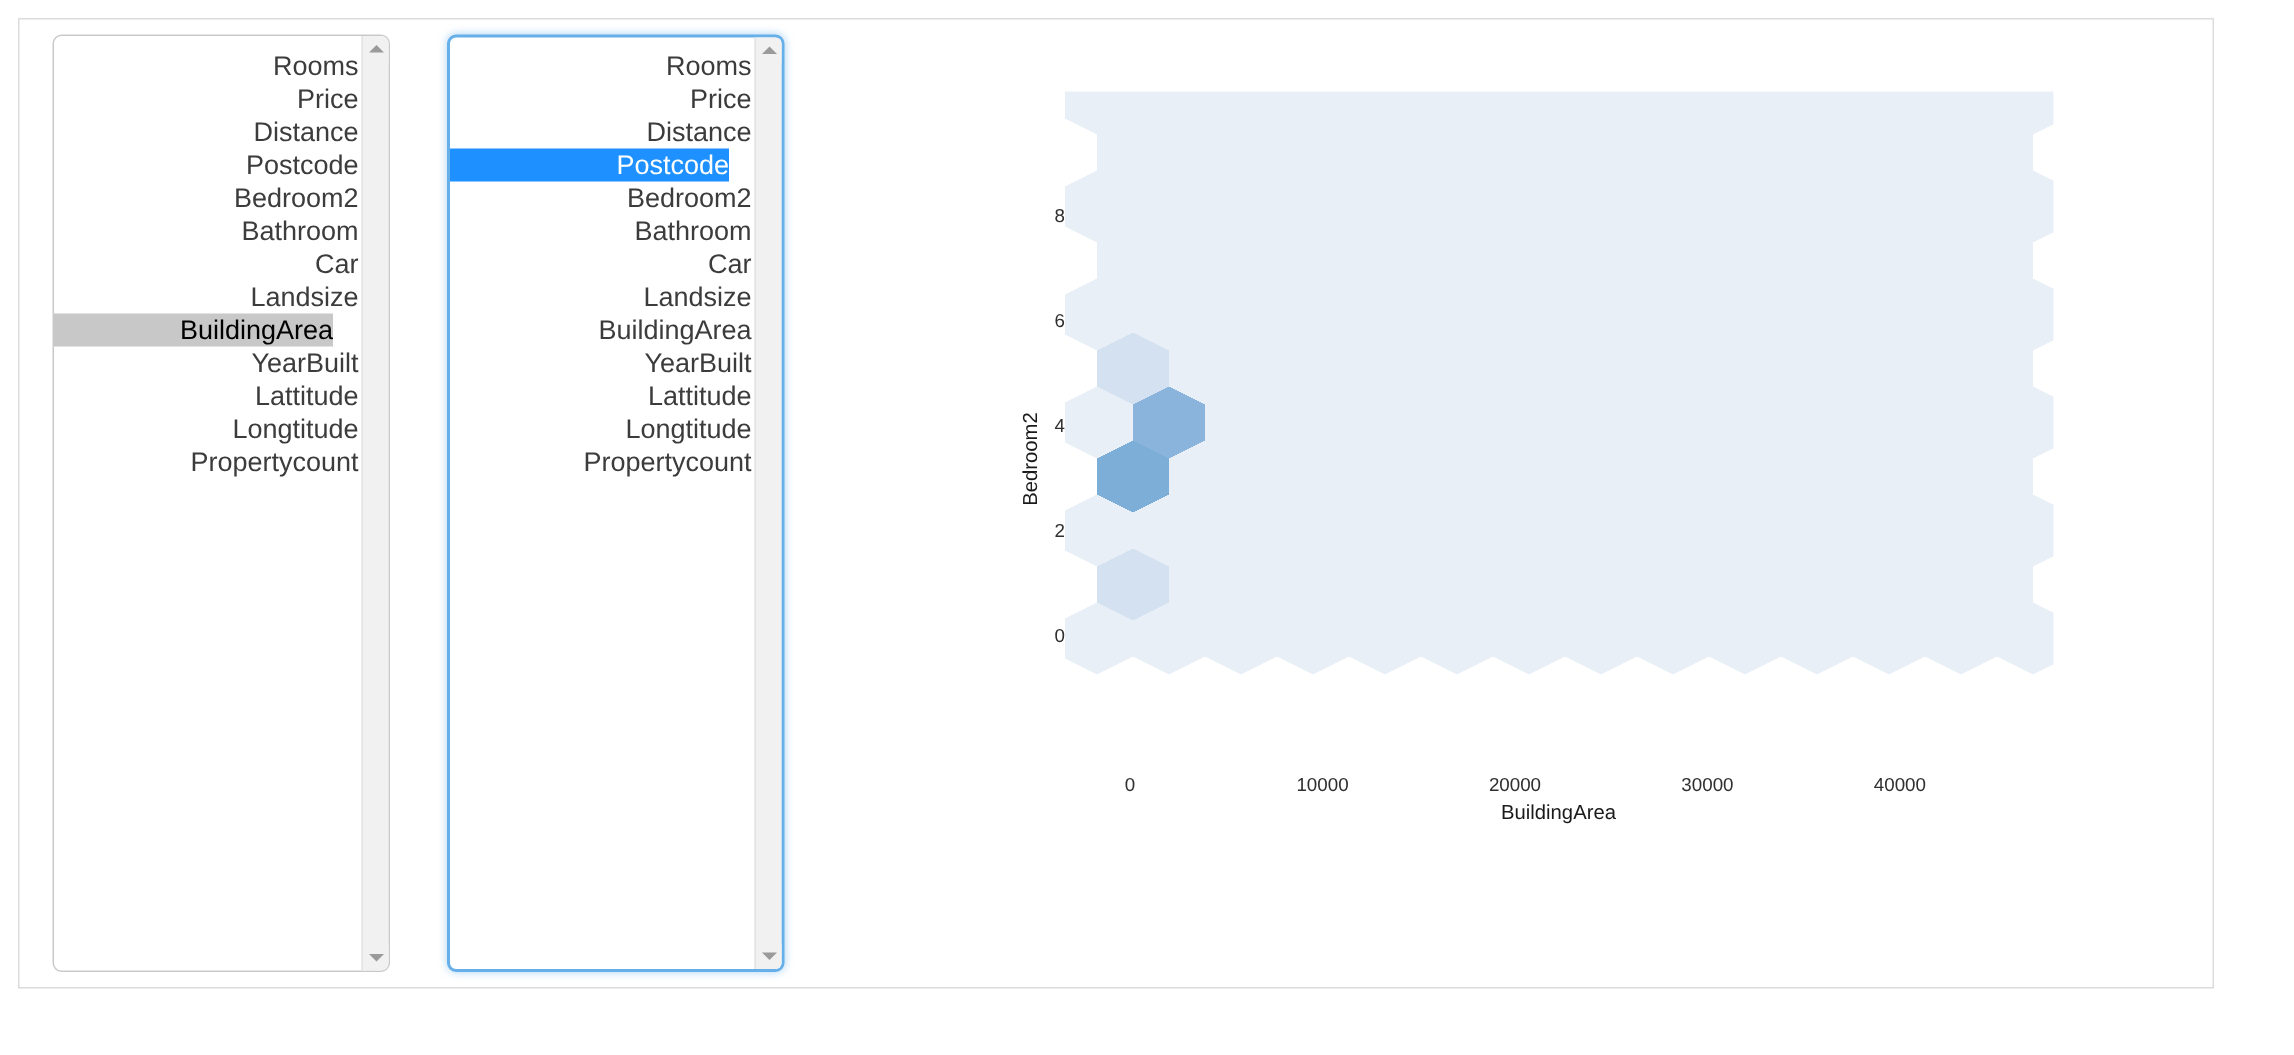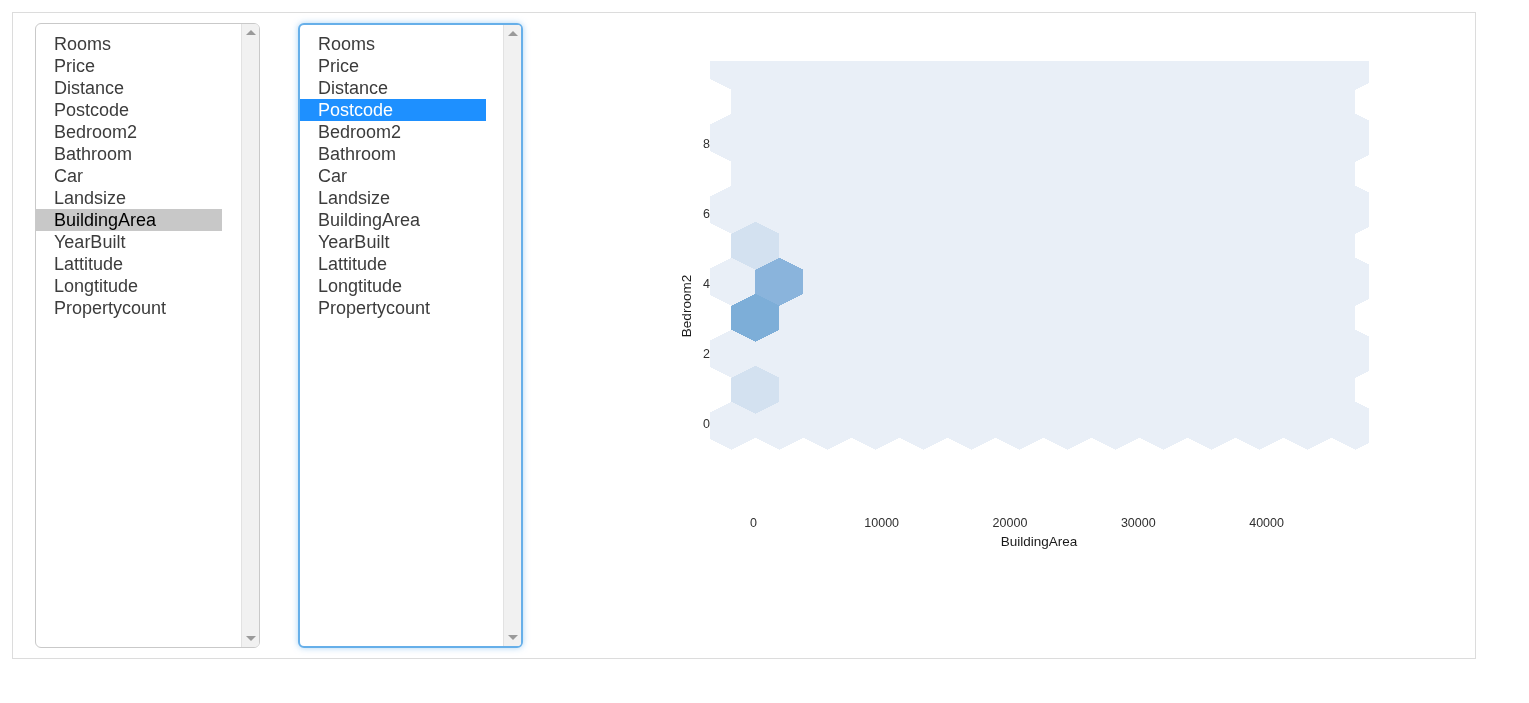--- a/index.html
+++ b/index.html
@@ -57,20 +57,21 @@
 
   .list-item {
     font-size: 18px;
     line-height: 22px;
     color: #3c3c3c;
     padding: 0 0 0 18px;
     height: 22px;
     white-space: nowrap;
     cursor: default;
     box-sizing: border-box;
+    text-align: right;
   }
   .list-item.sel-grey {
     background: #c8c8c8;
     color: #000000;
   }
   .list-item.sel-blue {
     background: #1e90ff;
     color: #ffffff;
   }
   #listbox-source .list-item.sel-grey {

